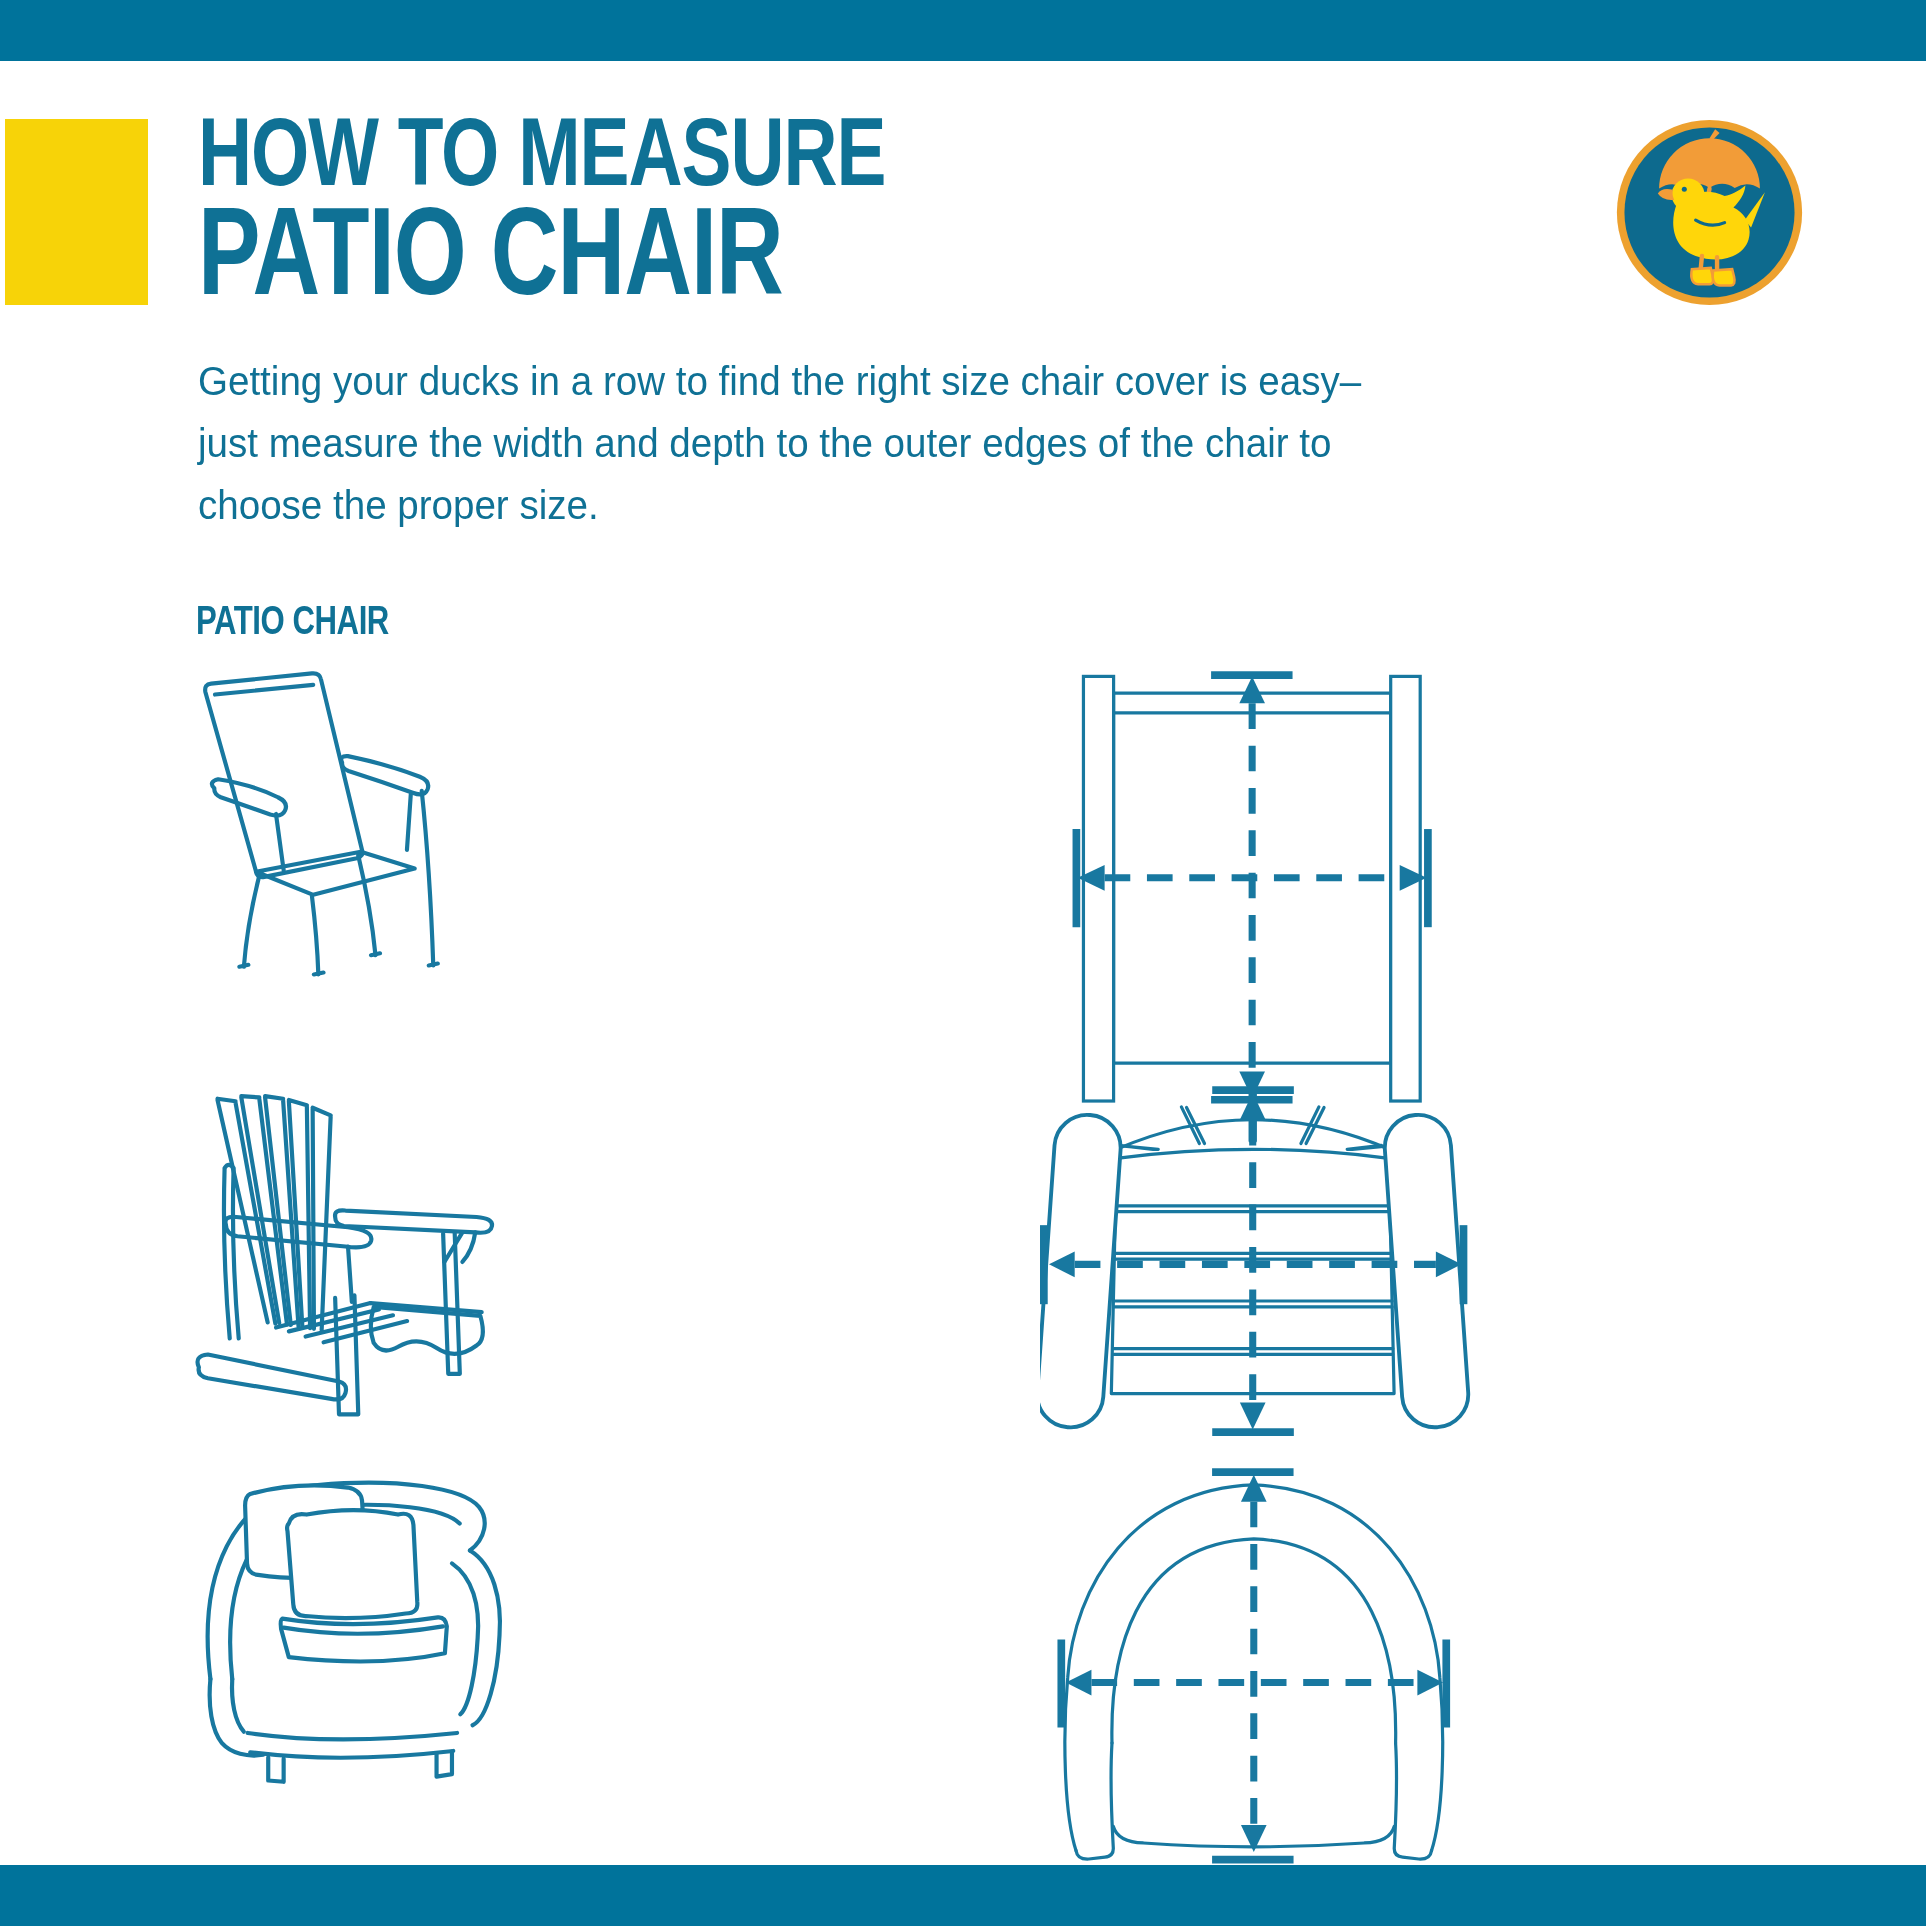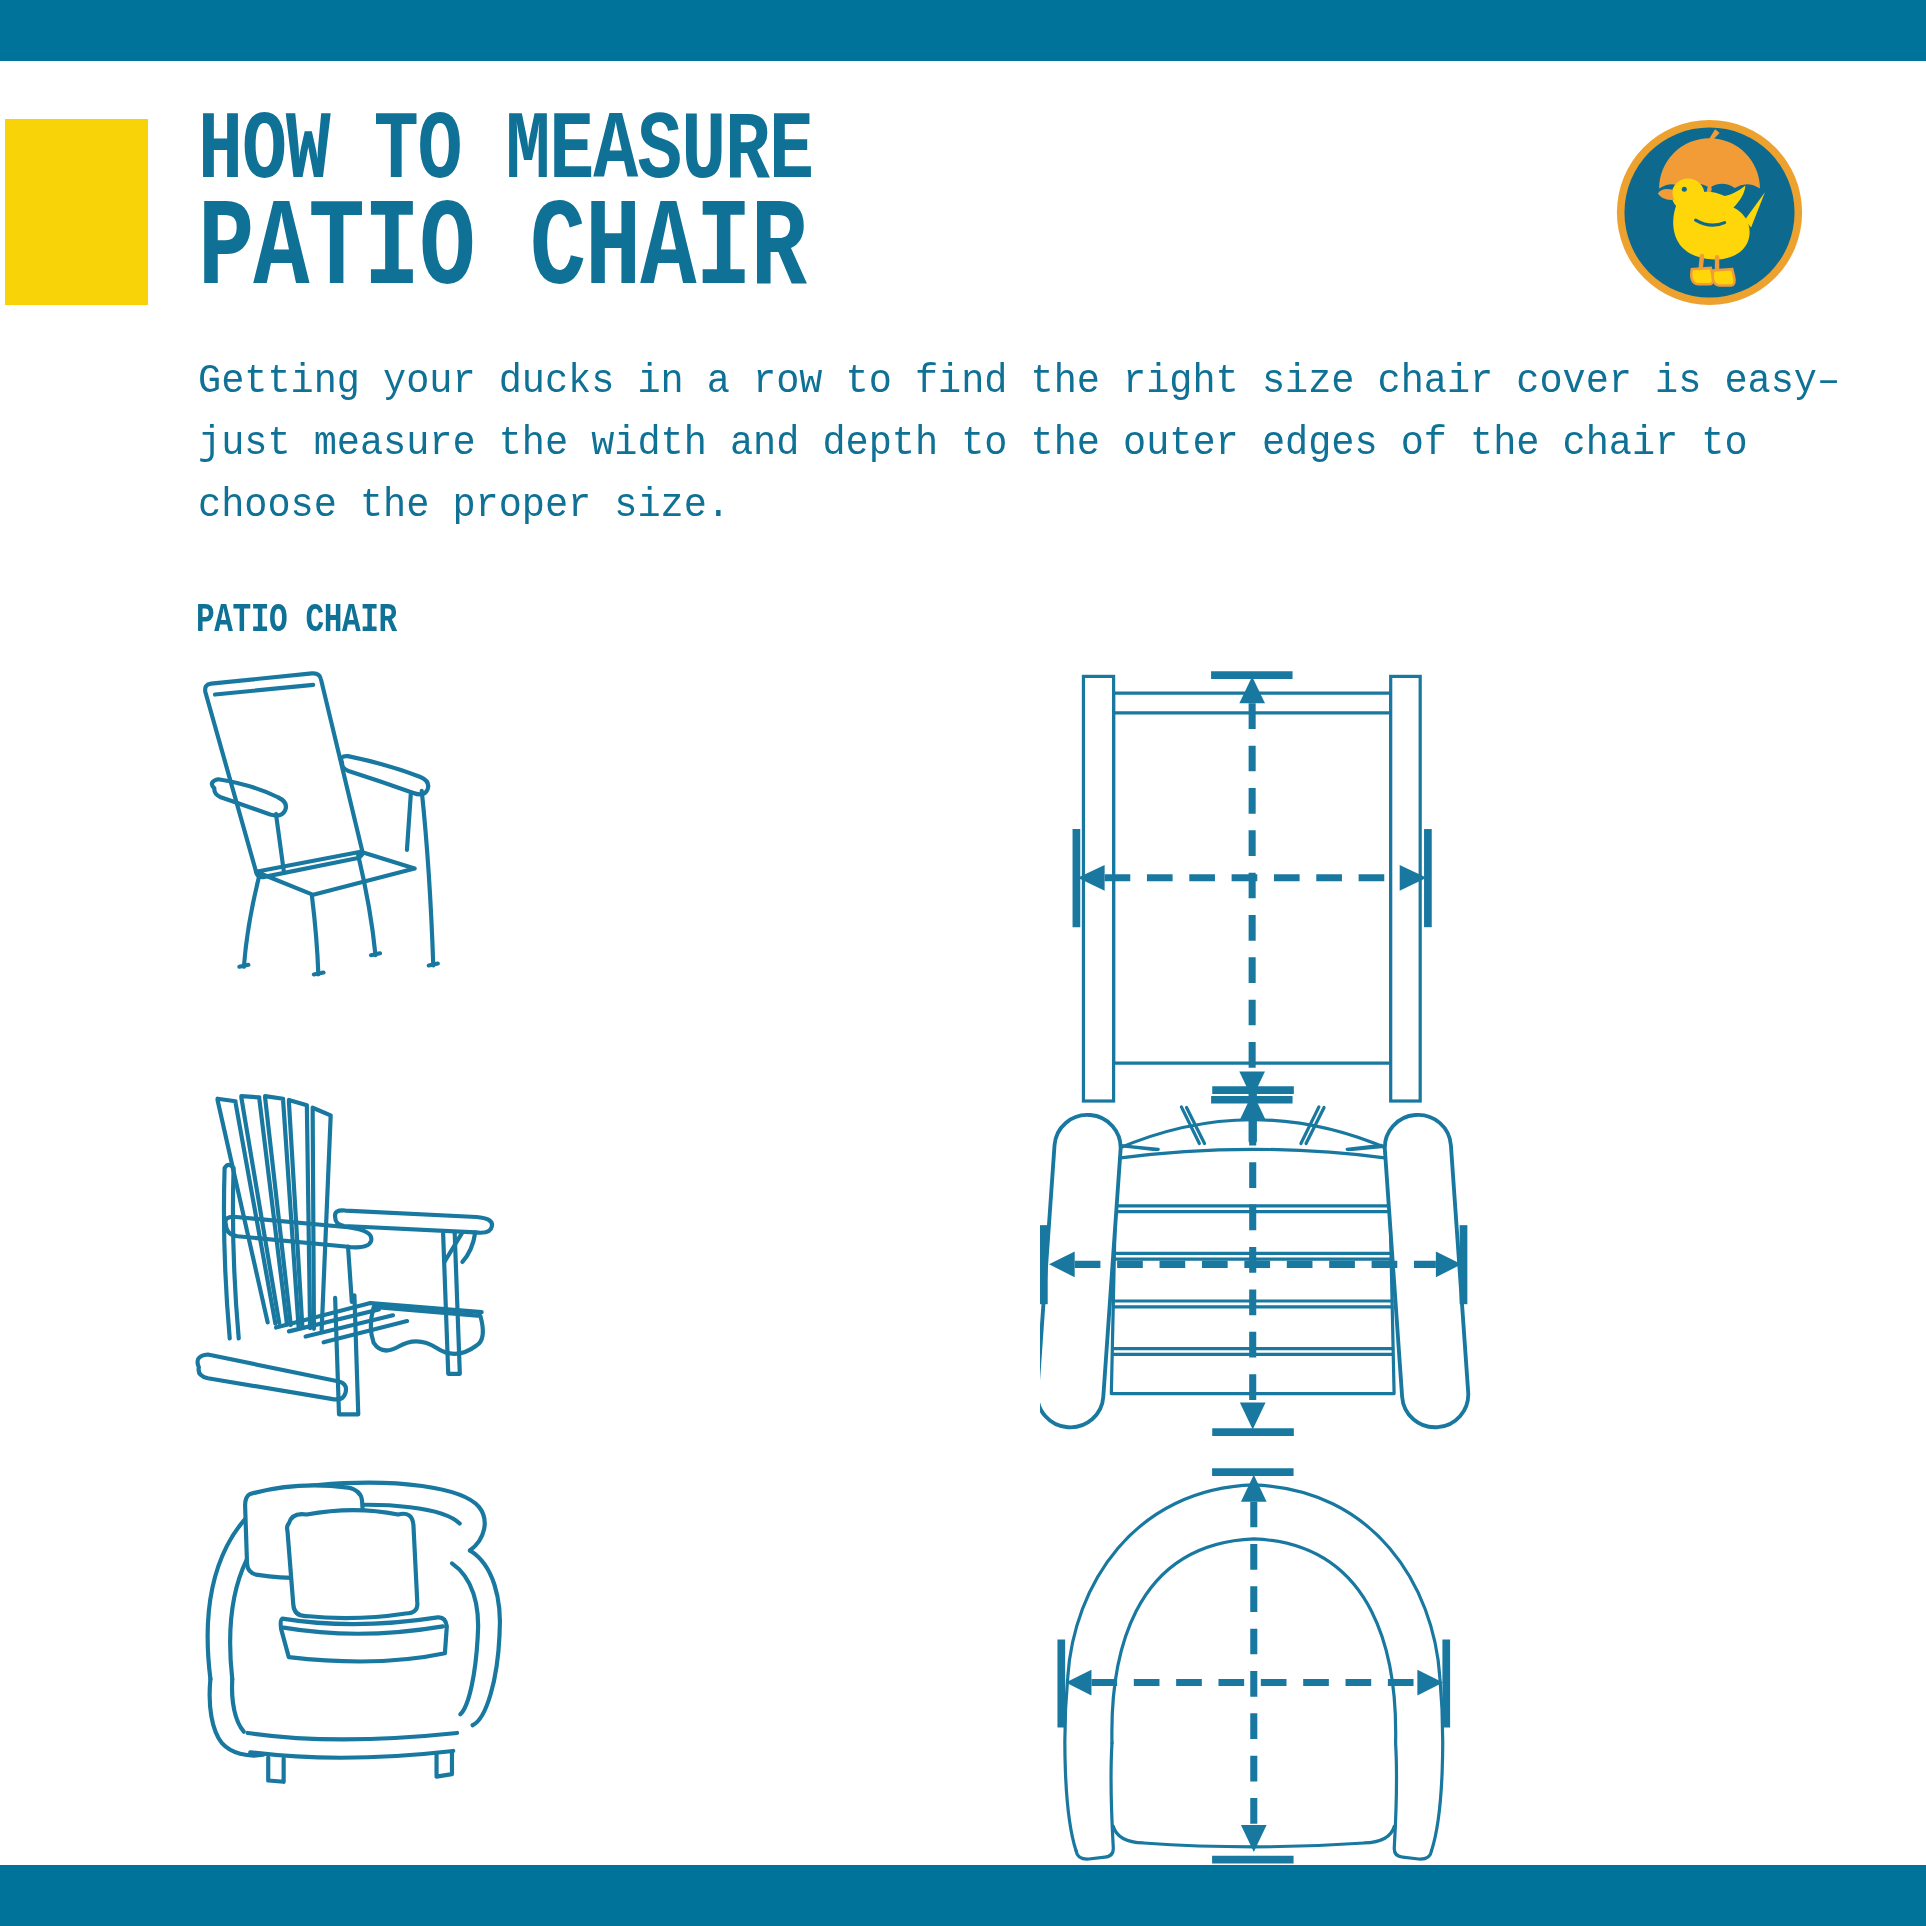--- a/index.html
+++ b/index.html
@@ -1,18 +1,18 @@
 <!DOCTYPE html>
 <html style="--bar-teal: #00739B; --text-teal: #0F7195; --line-art-teal: #1878A0; --accent-yellow: #F7D308; --logo-ring-orange: #EDA12F; --logo-bg-teal: #0D6A8E; --duck-yellow: #FFD60A; --duck-orange: #F29C38;font-size:10.3px"><head>
 <meta charset="utf-8">
 <style>
   html,body{margin:0;padding:0;background:#ffffff;}
   .page{
     position:relative;width:1926px;height:1926px;background:#ffffff;overflow:hidden;
-    font-family:Liberation Mono, monospace;
+    font-family:Liberation Sans, sans-serif;
   }
   .top-bar{position:absolute;left:0;top:0;width:1926px;height:61px;background:var(--bar-teal);}
   .bottom-bar{position:absolute;left:0;top:1865px;width:1926px;height:61px;background:var(--bar-teal);}
   .accent-square{position:absolute;left:5.1px;top:119px;width:143px;height:186px;background:var(--accent-yellow);}
   .title-1{
     position:absolute;left:198px;top:104px;font-size:96px;font-weight:bold;line-height:1;
     color:var(--text-teal);letter-spacing:-1.3px;white-space:nowrap;
     transform:scaleX(0.78);transform-origin:left top;
   }
   .title-2{

